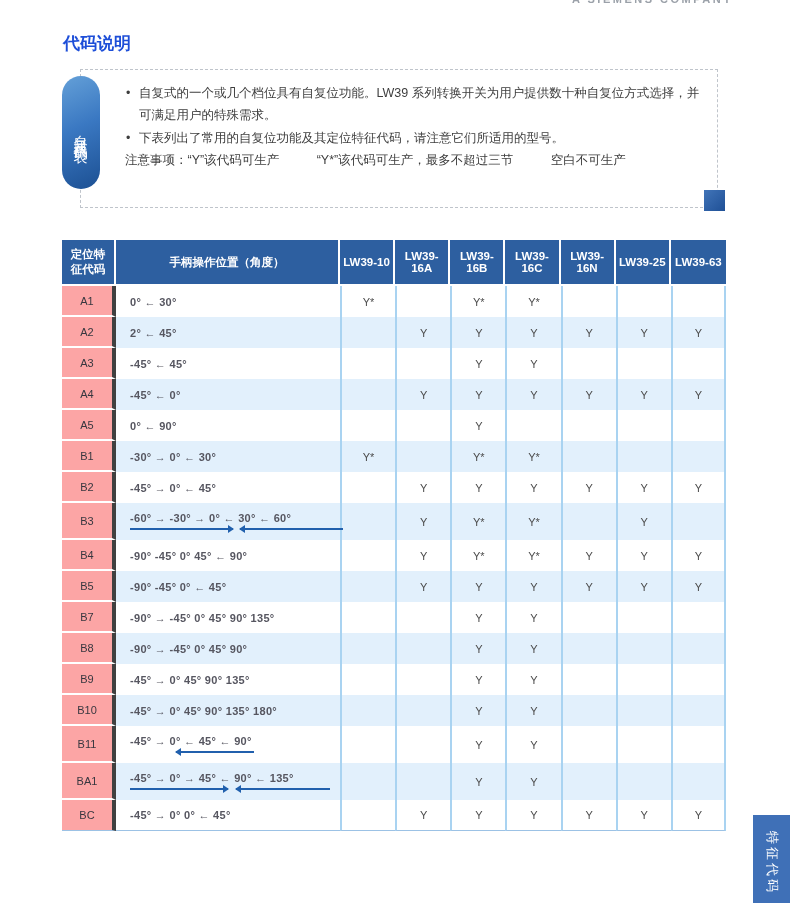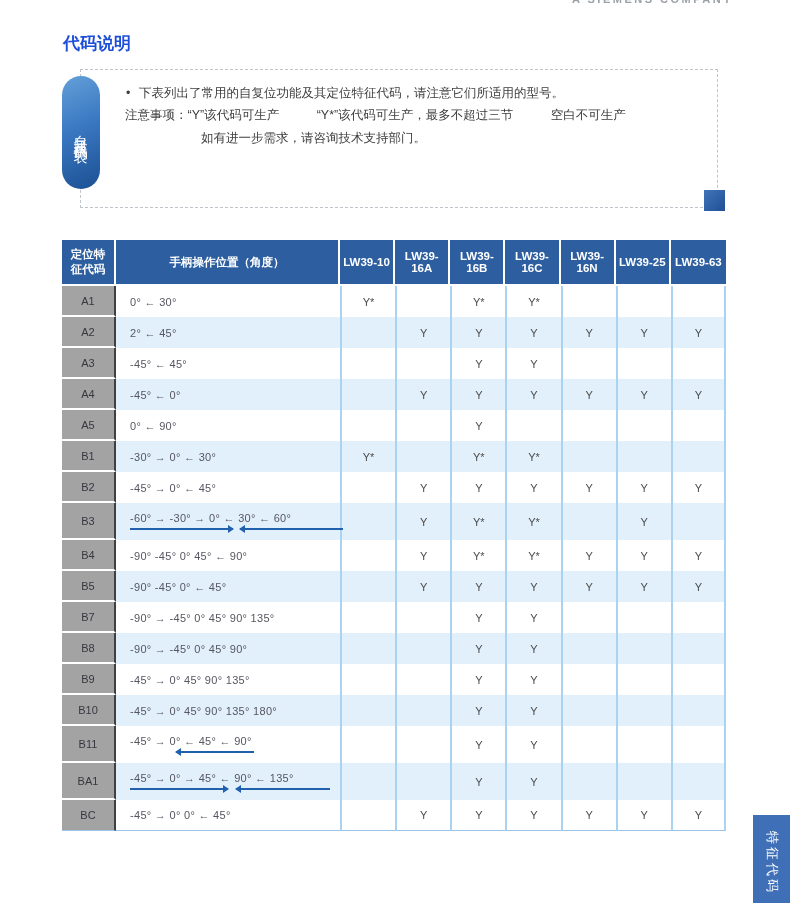--- a/index.html
+++ b/index.html
@@ -60,27 +60,27 @@
     font-size: 11.5px; font-weight: 700;
     height: 46px; vertical-align: middle; text-align: center;
     white-space: pre-line; padding: 0 1px;
     border-right: 2px solid #ffffff; border-bottom: 2px solid #ffffff;
   }
   thead th:last-child { border-right: none; margin-top: 36px; }
   tbody td { height: 31px; font-size: 11px; color: #4c4c4c; vertical-align: middle; background: #ffffff; }
   tbody tr.tall td { height: 37px; }
   tbody tr:nth-child(even) td { background: #e2f0fc; }
   tbody tr td.cell-code {
-    background: #a3a3a3; text-align: center; color: #37373f;
-    border-right: 2px solid #404040; border-bottom: 2px solid #ffffff;
+    background: #fca5a5; text-align: center; color: #37373f;
+    border-right: 4px solid #404040; border-bottom: 2px solid #ffffff;
     font-size: 11px;
     margin-top: 48px;
   }
   td.cell-angle { text-align: left; padding-left: 14px; }
-  .angle-wrap { position: relative; }
+  .angle-wrap { position: relative; font-weight: bold; }
   tr.tall .angle-wrap { top: -4px; }
   .angle-text { color: #565660; letter-spacing: 0.3px; }
   .arrow { position: absolute; top: 16px; height: 2px; background: #2160ad; }
   .arrow.right::after {
     content: ""; position: absolute; right: -1px; top: -3px; width: 0; height: 0;
     border-left: 6px solid #2160ad; border-top: 4px solid transparent; border-bottom: 4px solid transparent;
   }
   .arrow.left::after {
     content: ""; position: absolute; left: -1px; top: -3px; width: 0; height: 0;
     border-right: 6px solid #2160ad; border-top: 4px solid transparent; border-bottom: 4px solid transparent;
@@ -102,24 +102,24 @@
 <body>
 
 <div class="brand">A SIEMENS COMPANY</div>
 
 <h1 class="title">代码说明</h1>
 
 <div class="info-box">
   <div class="pill">自复式代码表</div>
   <div class="info-content">
     <ul>
+      <li>自复式的一个或几个档位具有自复位功能。LW39 系列转换开关为用户提供数十种自复位方式选择，并可满足用户的特殊需求。</li>
       <li>下表列出了常用的自复位功能及其定位特征代码，请注意它们所适用的型号。</li>
     </ul>
     <div class="note-line">注意事项：“Y”该代码可生产　　　“Y*”该代码可生产，最多不超过三节　　　空白不可生产</div>
-    <div class="note-followup">如有进一步需求，请咨询技术支持部门。</div>
   </div>
   <div class="corner-square"></div>
 </div>
 
 <table class="code-table">
   <colgroup>
     <col style="width:54px">
       <col style="width:224px">
     <col>
       <col>

